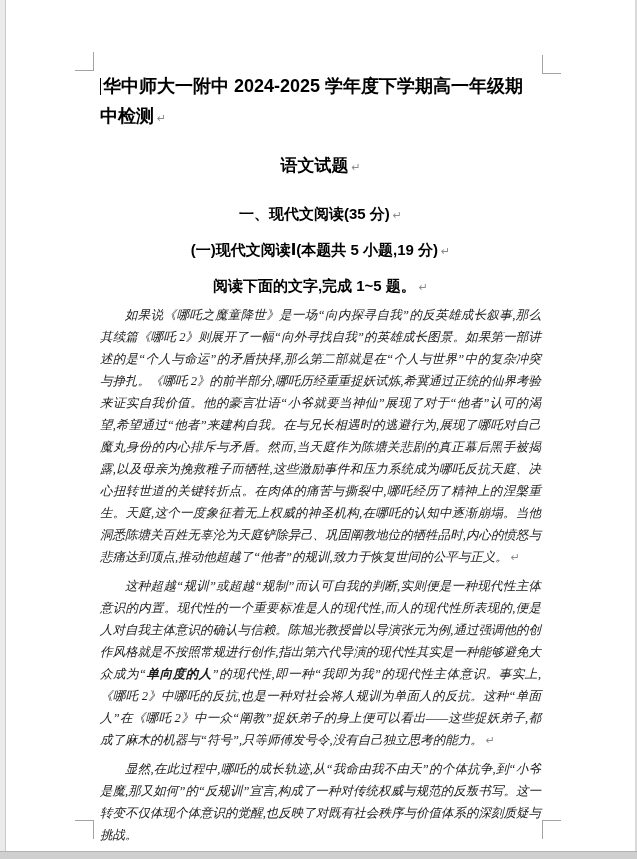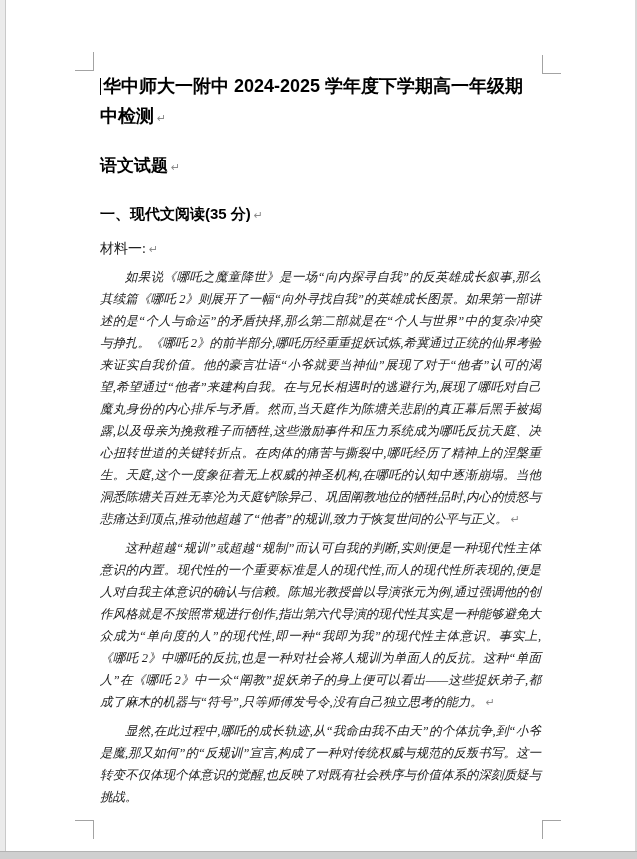--- a/index.html
+++ b/index.html
@@ -19,38 +19,38 @@
   .crop.tr{left:542px;top:55px;border-left:1px solid #a3a3a3;border-bottom:1px solid #a3a3a3;}
   .crop.bl{left:75px;top:820px;border-right:1px solid #a3a3a3;border-top:1px solid #a3a3a3;}
   .crop.br{left:542px;top:820px;border-left:1px solid #a3a3a3;border-top:1px solid #a3a3a3;}
   
   .content{position:absolute;left:100px;top:71px;width:441px;}
   .doc-title{
     margin:0;font-size:18px;font-weight:bold;line-height:30px;
     font-family:"Liberation Sans","DejaVu Sans",sans-serif;color:#000;
   }
   .doc-subtitle{
-    margin:20px 0 0 0;font-size:17px;font-weight:bold;line-height:24px;
+    margin:20px 0 0 0;font-size:17px;font-weight:bold;line-height:24px;text-align:center;
     font-family:"Liberation Sans","DejaVu Sans",sans-serif;color:#000;
   }
   .heading{
-    margin:14px 0 0 0;font-size:15px;font-weight:bold;line-height:20px;text-align:left;
+    margin:14px 0 0 0;font-size:15px;font-weight:bold;line-height:20px;text-align:center;
     font-family:"Liberation Sans","DejaVu Sans",sans-serif;color:#000;
   }
   .heading.first{margin-top:24px;}
   .material-label{
     margin:13px 0 0 0;font-size:14px;font-weight:normal;line-height:20px;color:#222;
     font-family:"Liberation Serif","DejaVu Serif",serif;
   }
   .body-para{
     margin:6px 0 0 0;font-size:12.5px;line-height:22px;color:#1a1a1a;
     text-align:justify;text-indent:2em;font-style:italic;
     font-family:"Liberation Serif","DejaVu Serif",serif;
   }
-  .body-para .bold{font-weight:normal;}
+  .body-para .bold{font-weight:bold;}
   .pilcrow{
     color:#8a8a8a;font-style:normal;font-weight:normal;font-size:11px;
     margin-left:3px;font-family:"DejaVu Sans",sans-serif;
   }
   .cursor{
     display:inline-block;width:1px;height:17px;background:#000;
     vertical-align:-3px;margin-right:2px;
   }
 </style>
 </head>
@@ -66,23 +66,24 @@
 <div class="crop br"></div>
 
 <div class="content">
 
   <h1 class="doc-title"><span class="cursor"></span><span>华中师大一附中 2024-2025 学年度下学期高一年级期中检测</span><span class="pilcrow">↵</span></h1>
 
   <h2 class="doc-subtitle"><span>语文试题</span><span class="pilcrow">↵</span></h2>
 
   <p class="heading first"><span>一、现代文阅读(35 分)</span><span class="pilcrow">↵</span></p>
 
+  <p class="heading"><span>(一)现代文阅读Ⅰ(本题共 5 小题,19 分)</span><span class="pilcrow">↵</span></p>
 
+  <p class="heading"><span>阅读下面的文字,完成 1~5 题。</span><span class="pilcrow">↵</span></p>
 
-  <p class="material-label"><span>材料一:</span><span class="pilcrow">↵</span></p>
 
   <div>
       <p class="body-para"><span>如果说《哪吒之魔童降世》是一场“向内探寻自我”的反英雄成长叙事,那么其续篇《哪吒 2》则展开了一幅“向外寻找自我”的英雄成长图景。如果第一部讲述的是“个人与命运”的矛盾抉择,那么第二部就是在“个人与世界”中的复杂冲突与挣扎。《哪吒 2》的前半部分,哪吒历经重重捉妖试炼,希冀通过正统的仙界考验来证实自我价值。他的豪言壮语“小爷就要当神仙”展现了对于“他者”认可的渴望,希望通过“他者”来建构自我。在与兄长相遇时的逃避行为,展现了哪吒对自己魔丸身份的内心排斥与矛盾。然而,当天庭作为陈塘关悲剧的真正幕后黑手被揭露,以及母亲为挽救稚子而牺牲,这些激励事件和压力系统成为哪吒反抗天庭、决心扭转世道的关键转折点。在肉体的痛苦与撕裂中,哪吒经历了精神上的涅槃重生。天庭,这个一度象征着无上权威的神圣机构,在哪吒的认知中逐渐崩塌。当他洞悉陈塘关百姓无辜沦为天庭铲除异己、巩固阐教地位的牺牲品时,内心的愤怒与悲痛达到顶点,推动他超越了“他者”的规训,致力于恢复世间的公平与正义。</span><span class="pilcrow">↵</span></p>
       <p class="body-para"><span>这种超越“规训”或超越“规制”而认可自我的判断,实则便是一种现代性主体意识的内置。现代性的一个重要标准是人的现代性,而人的现代性所表现的,便是人对自我主体意识的确认与信赖。陈旭光教授曾以导演张元为例,通过强调他的创作风格就是不按照常规进行创作,指出第六代导演的现代性其实是一种能够避免大众成为“</span><span class="bold">单向度的人</span><span>”的现代性,即一种“我即为我”的现代性主体意识。事实上,《哪吒 2》中哪吒的反抗,也是一种对社会将人规训为单面人的反抗。这种“单面人”在《哪吒 2》中一众“阐教”捉妖弟子的身上便可以看出——这些捉妖弟子,都成了麻木的机器与“符号”,只等师傅发号令,没有自己独立思考的能力。</span><span class="pilcrow">↵</span></p>
       <p class="body-para"><span>显然,在此过程中,哪吒的成长轨迹,从“我命由我不由天”的个体抗争,到“小爷是魔,那又如何”的“反规训”宣言,构成了一种对传统权威与规范的反叛书写。这一转变不仅体现个体意识的觉醒,也反映了对既有社会秩序与价值体系的深刻质疑与挑战。</span></p>
     </div>
 
 </div>
 
 </body></html>

